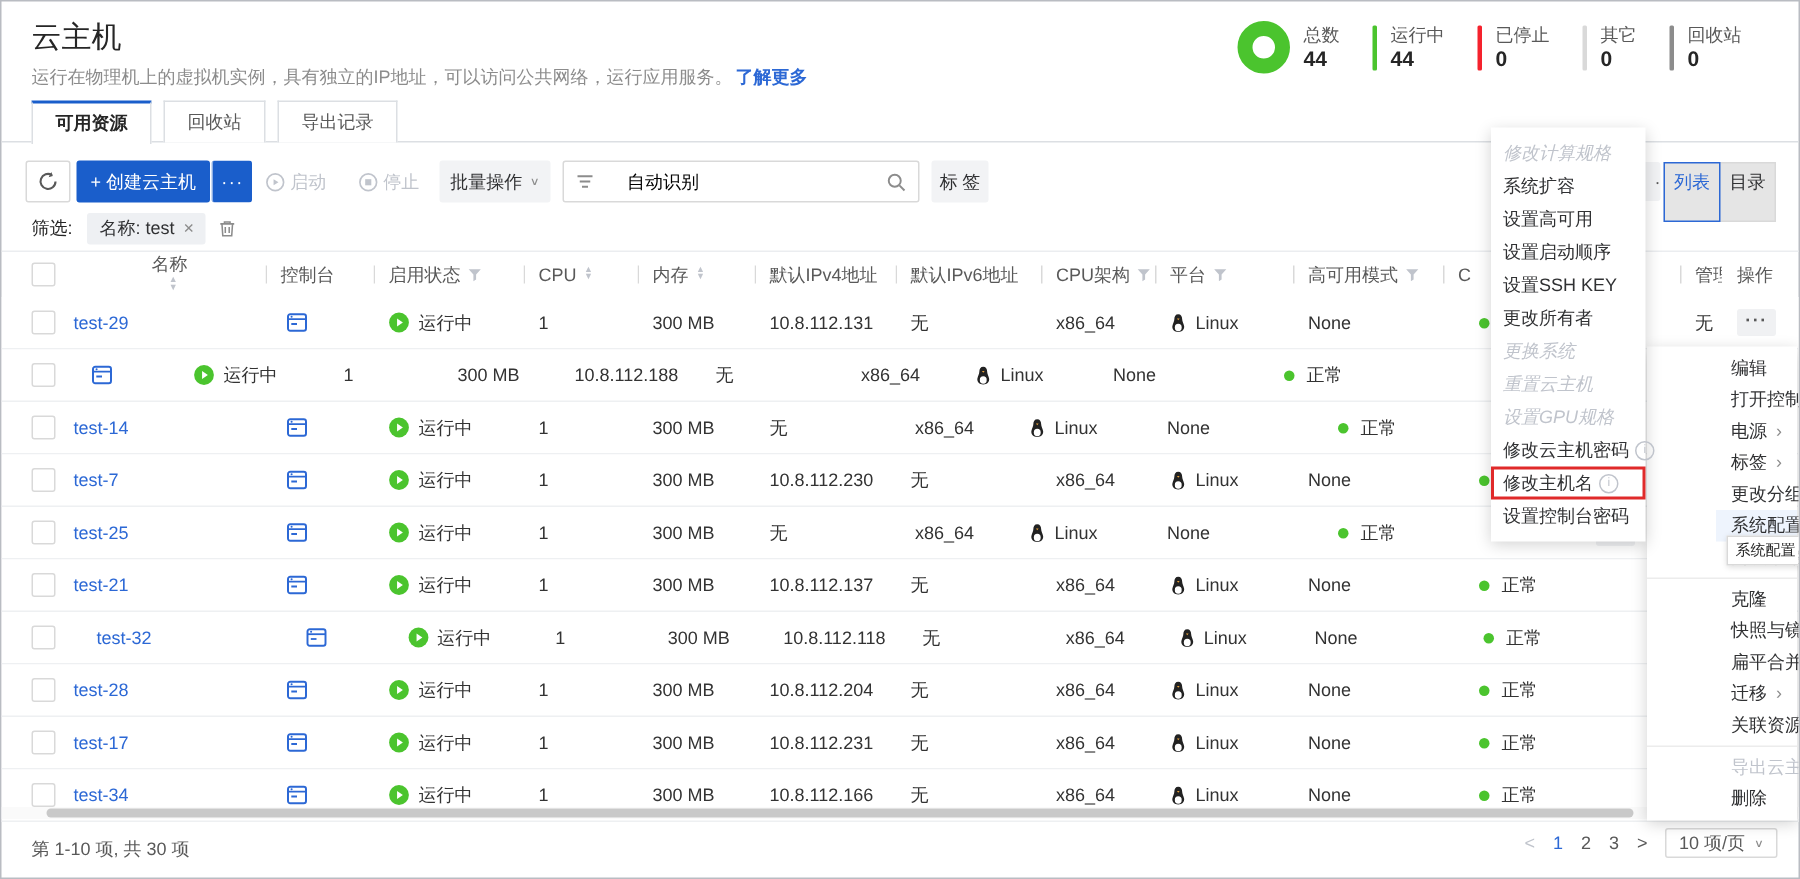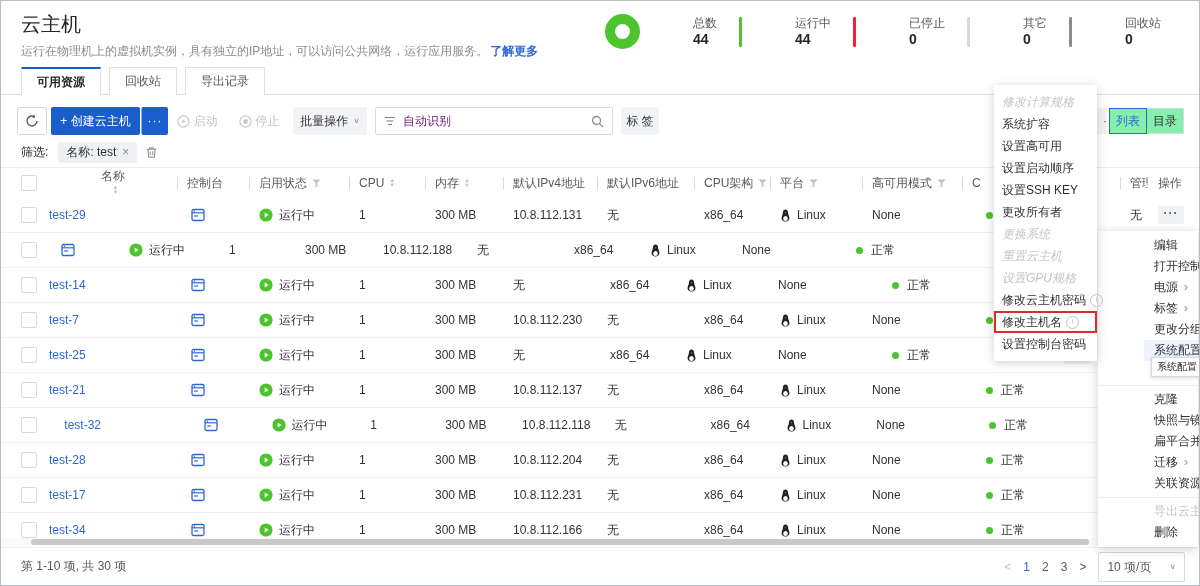--- a/index.html
+++ b/index.html
@@ -5,21 +5,21 @@
   html,body{margin:0;padding:0;background:#fff;}
   body{font-family:"Liberation Sans","DejaVu Sans",sans-serif;}
   #app{position:relative;width:1198px;height:584px;border:1px solid #b9bcc2;background:#fff;
        overflow:hidden;font-size:12px;color:#595959;box-sizing:content-box;}
   
   .page-title{position:absolute;left:20px;top:10px;font-size:20px;color:#262626;font-weight:500;}
   .page-sub{position:absolute;left:20px;top:42px;font-size:12px;color:#8c8c8c;}
   .learn{color:#2c68d5;font-weight:bold;cursor:pointer;margin-left:2px;}
   
   .stats{position:absolute;right:38px;top:13px;display:flex;align-items:center;}
-  .sgroup{display:flex;align-items:center;margin-left:22px;gap:44px;}
+  .sgroup{display:flex;align-items:center;margin-left:22px;}
   .sgroup:first-child{margin-left:0;}
   .donut{width:15px;height:15px;border:10px solid #4bc42e;border-radius:50%;margin-right:9px;}
   .sbar{width:3px;height:30px;margin-right:9px;border-radius:1px;}
   .slabel{font-size:12px;color:#595959;line-height:15px;white-space:nowrap;}
   .sval{font-size:14px;color:#262626;font-weight:bold;line-height:16px;}
   
   .tabbar{position:absolute;left:0;top:66px;width:100%;height:28px;border-bottom:1px solid #dcdfe3;
           padding-left:20px;box-sizing:border-box;display:flex;}
   .tab{height:28px;line-height:26px;padding:0 15px;border:1px solid #dcdfe3;border-bottom:none;
        background:#fff;color:#595959;margin-right:8px;box-sizing:border-box;cursor:pointer;position:relative;top:0;}
@@ -33,26 +33,26 @@
   .btn-create{left:50px;width:89px;}
   .btn-more{left:140px;width:27px;border-left:1px solid rgba(255,255,255,.5);letter-spacing:1px;}
   .btn-ghost{color:#c0c4cc;gap:4px;cursor:default;}
   .btn-start{left:172px;width:48px;}
   .btn-stop{left:234px;width:48px;}
   .btn-soft{background:#f2f3f5;color:#303133;}
   .btn-batch{left:292px;width:74px;gap:5px;}
   .caret{font-size:9px;color:#8c8c8c;transform:scaleY(.8);}
   .searchbox{position:absolute;left:374px;top:0;width:238px;height:28px;border:1px solid #d9d9d9;
              border-radius:2px;box-sizing:border-box;display:flex;align-items:center;padding:0 8px;background:#fff;cursor:text;}
-  .searchbox .ph{flex:1;color:#701a75;margin-left:7px;}
+  .searchbox .ph{flex:1;color:#000000;margin-left:22px;}
   .btn-tag{left:620px;width:38px;letter-spacing:3px;padding-left:3px;}
   .sliver{position:absolute;left:1090px;top:1px;width:16px;height:26px;background:#f2f3f5;border-radius:2px;
           z-index:5;color:#595959;text-align:right;line-height:26px;}
   .viewtoggle{position:absolute;left:1108px;top:1px;display:flex;z-index:6;}
-  .vbtn{width:38px;height:26px;line-height:24px;text-align:center;box-sizing:border-box;cursor:pointer;background:#86efac;}
+  .vbtn{width:38px;height:40px;line-height:24px;text-align:center;box-sizing:border-box;cursor:pointer;background:#e5e5e5;}
   .vbtn.active{border:1px solid #2c68d5;color:#2c68d5;z-index:2;}
   .vbtn.plain{border:1px solid #d9d9d9;color:#303133;margin-left:-1px;}
   
   .filterbar{position:absolute;left:20px;top:140px;height:22px;display:flex;align-items:center;color:#262626;}
   .ftag{background:#eef0f3;border-radius:2px;padding:2px 8px;margin-left:10px;color:#303133;display:flex;align-items:center;cursor:default;}
   .ftag .x{margin-left:6px;color:#8c8c8c;cursor:pointer;font-size:12px;}
   .ftrash{margin-left:8px;cursor:pointer;display:flex;align-items:center;}
   
   .thead{position:absolute;left:0;top:166px;width:1200px;height:30px;display:flex;
          border-top:1px solid #ebedf0;border-bottom:1px solid #e8e8e8;color:#595959;}
@@ -71,22 +71,22 @@
            line-height:14px;letter-spacing:1px;cursor:pointer;font-weight:bold;}
   
   .hscroll{position:absolute;left:0;top:537px;width:1200px;height:8px;background:#fafafa;}
   .hthumb{position:absolute;left:30px;top:1px;width:1058px;height:6px;background:#c9c9c9;border-radius:3px;cursor:grab;}
   
   .foot-range{position:absolute;left:20px;top:557px;color:#595959;}
   .pager{position:absolute;right:14px;top:551px;display:flex;align-items:center;gap:12px;}
   .pg{cursor:pointer;color:#595959;}
   .pg.cur{color:#2c68d5;}
   .pg.dis{color:#c0c4cc;cursor:default;}
-  .psize{border:1px solid #d9d9d9;border-radius:2px;height:30px;line-height:24px;box-sizing:border-box;
-         padding:0 8px;display:flex;align-items:center;gap:18px;cursor:pointer;background:#fff;}
+  .psize{border:1px solid #d9d9d9;border-radius:2px;height:20px;line-height:24px;box-sizing:border-box;
+         padding:0 8px;display:flex;align-items:center;gap:6px;cursor:pointer;background:#fff;}
   
   .menu{position:absolute;background:#fff;box-shadow:0 2px 10px rgba(0,0,0,.18);box-sizing:border-box;}
   .menu1{left:993px;top:84px;width:103px;padding:6px 0;z-index:45;}
   .mi{height:22px;line-height:22px;padding:0 8px;color:#303133;white-space:nowrap;cursor:pointer;display:flex;align-items:center;}
   .mi.disabled{color:#c0c4cc;cursor:default;font-style:italic;}
   .mi.hl{outline:2px solid #e02a2a;outline-offset:-2px;}
   .info{display:inline-block;width:11px;height:11px;border:1px solid #c0c4cc;border-radius:50%;font-size:8px;
         line-height:10px;text-align:center;color:#c0c4cc;margin-left:4px;flex:0 0 auto;}
   .menu2{left:1097px;top:230px;width:100px;padding:4px 0;z-index:40;}
   .mi2{height:21px;line-height:21px;padding:0 10px;color:#303133;display:flex;align-items:center;

